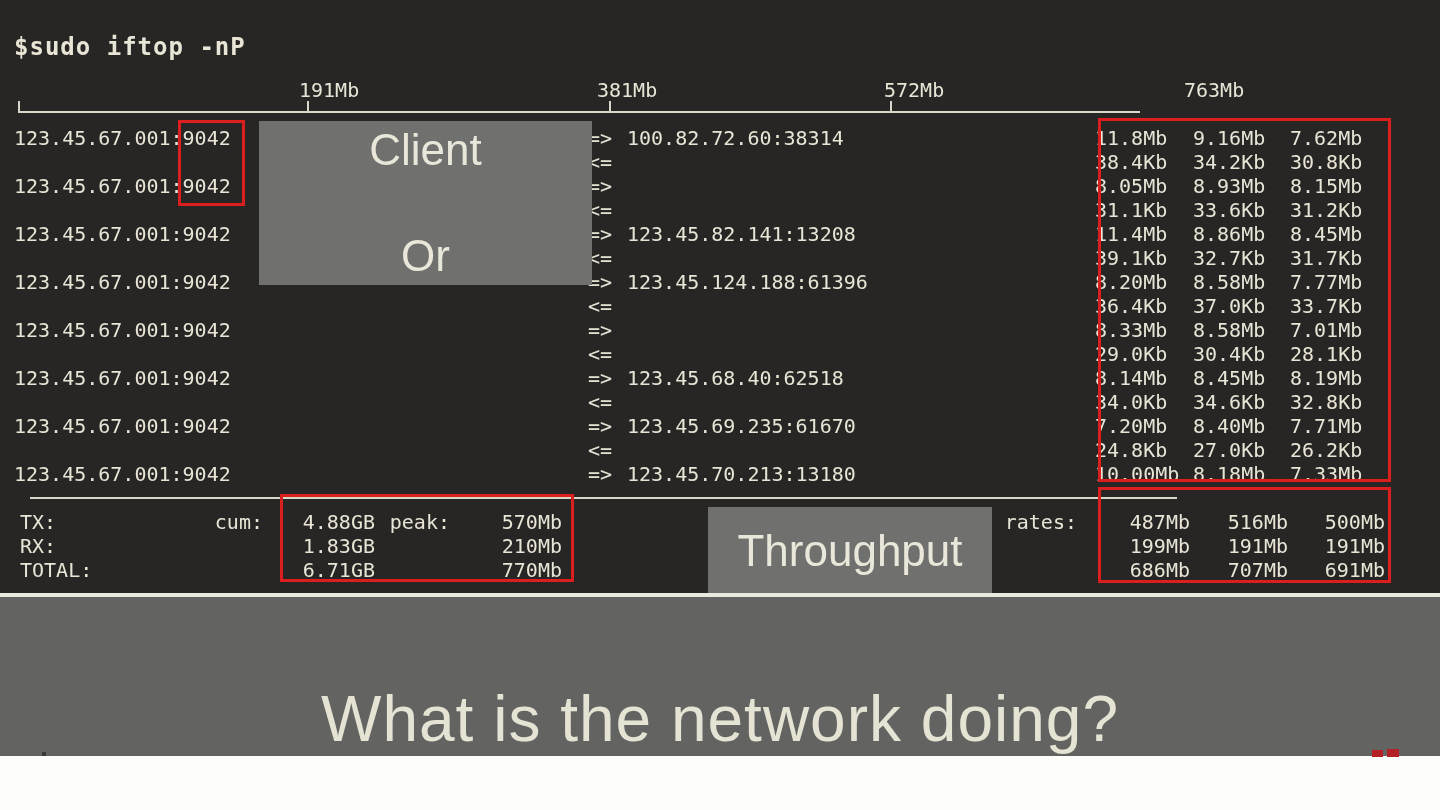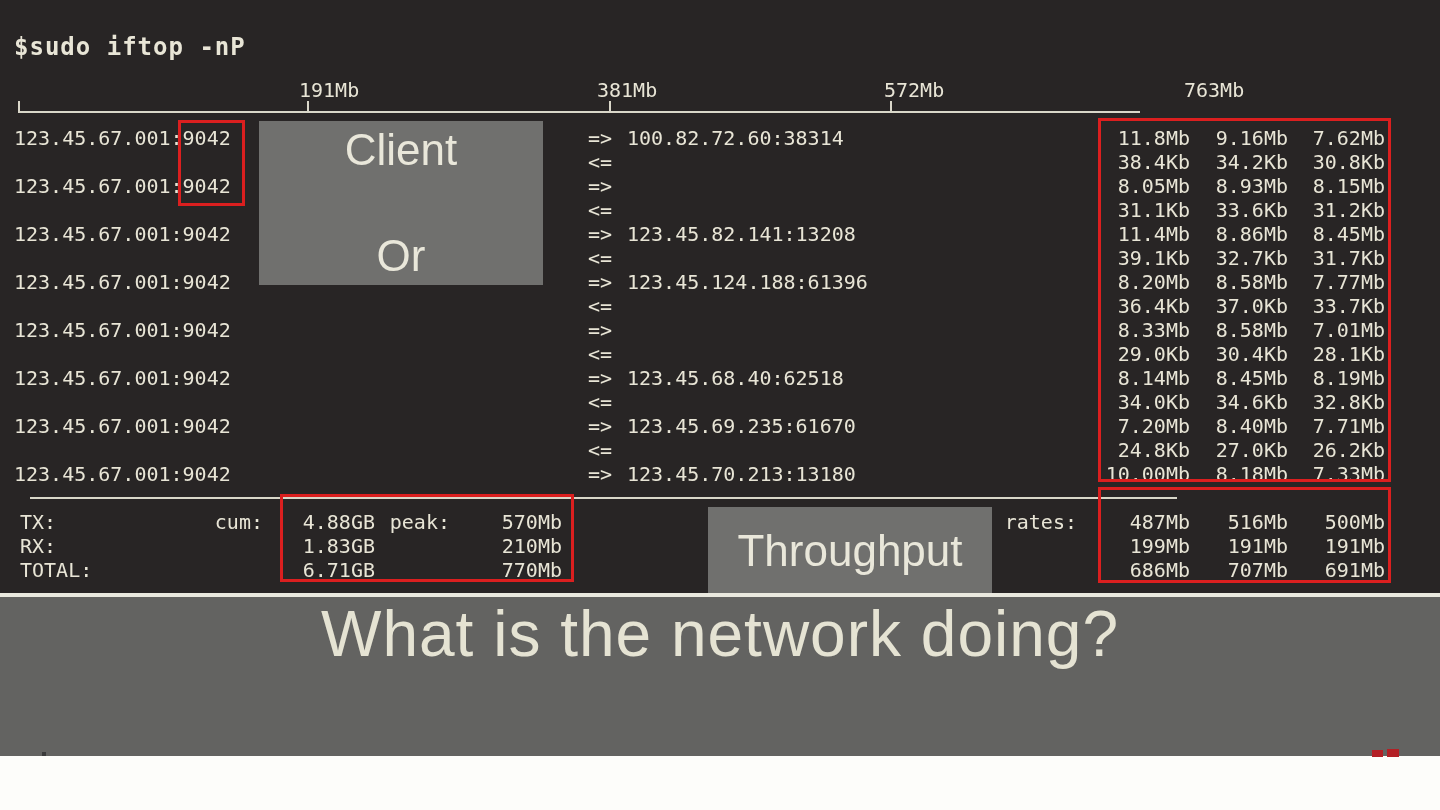--- a/index.html
+++ b/index.html
@@ -24,21 +24,21 @@
   .tk0{left:18px} .tk1{left:307px} .tk2{left:609px} .tk3{left:890px}
 
   .conn { position:absolute; left:0; right:0; height:48px; }
   .r0{top:126px}.r1{top:174px}.r2{top:222px}.r3{top:270px}
   .r4{top:318px}.r5{top:366px}.r6{top:414px}.r7{top:462px}
   .line { position:absolute; left:0; right:0; height:24px; line-height:24px; font-size:20px; }
   .l1{top:0} .l2{top:24px}
   .local  { position:absolute; left:14px;  white-space:pre;text-align:right; }
   .arrow  { position:absolute; left:588px; white-space:pre; }
   .remote { position:absolute; left:627px; white-space:pre; }
-  .rate   { position:absolute; width:95px; text-align:right; white-space:pre; }
+  .rate   { position:absolute; width:95px; white-space:pre; }
   .c1{left:1095px} .c2{left:1193px} .c3{left:1290px}
 
   .footer-divider { position:absolute; left:30px; top:497px; width:1147px; height:2px; background:#d9d7c9; }
   .frow { position:absolute; left:0; right:0; height:24px; line-height:24px; font-size:20px; }
   .f0{top:510px}.f1{top:534px}.f2{top:558px}
   .flabel { position:absolute; left:20px; white-space:pre; }
   .fcell  { position:absolute; text-align:right; white-space:pre; }
   .cum-label  { left:153px; width:110px; }
   .cum-val    { left:275px; width:100px; }
   .peak-label { left:350px; width:100px; }
@@ -51,35 +51,35 @@
   .hl-rates-top   { left:1098px; top:118px; width:293px; height:364px; }
   .hl-rates-bottom{ left:1098px; top:487px; width:293px; height:96px; }
   .hl-cum         { left:280px;  top:494px; width:294px; height:88px; }
 
   
   .overlay-box {
     position:absolute; background:var(--overlay-gray,#70706e);
     color:#e9e7da; font-family:"Liberation Sans", sans-serif; text-align:center;
   }
   .client-box {
-    left:259px; top:121px; width:284px; height:164px;
+    left:259px; top:121px; width:333px; height:164px;
     display:flex; flex-direction:column; justify-content:space-between;
     padding:2px 0; font-size:44px; line-height:54px;
   }
   .throughput-box {
     left:667px; top:507px; width:284px; height:88px;
     display:flex; align-items:center; justify-content:center; font-size:44px;margin-left:41px;
   }
 
   
   .slide-gap { position:absolute; left:0; top:593px; width:1440px; height:4px; background:#eae9df; }
   .banner {
     position:absolute; left:0; top:597px; width:1440px; height:159px;
     background:var(--banner-bg,#636361);
-    display:flex; align-items:flex-start; justify-content:center;
+    display:flex; align-items:flex-end; justify-content:center;
   }
   .banner-title {
     font-family:"Liberation Sans", sans-serif; font-size:64px;
     color:var(--banner-text,#e5e3d3); letter-spacing:1px;
   }
   .logo-mark { position:absolute; background:#b32025; }
   .lm1 { left:1372px; top:750px; width:11px; height:7px; }
   .lm2 { left:1387px; top:749px; width:12px; height:8px; }
   .dot-mark { position:absolute; left:42px; top:752px; width:4px; height:4px; background:#3a3a3a; }
 </style>

